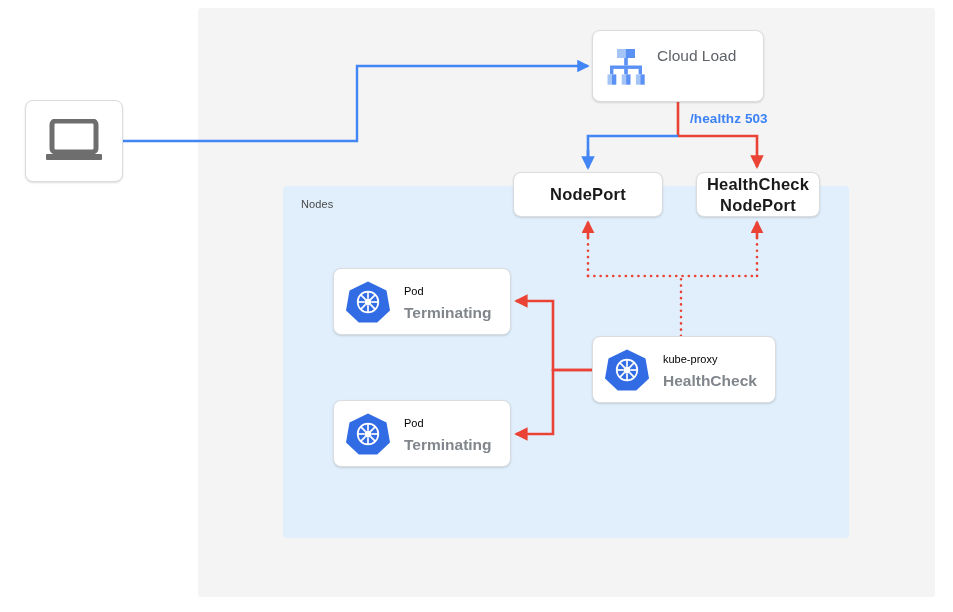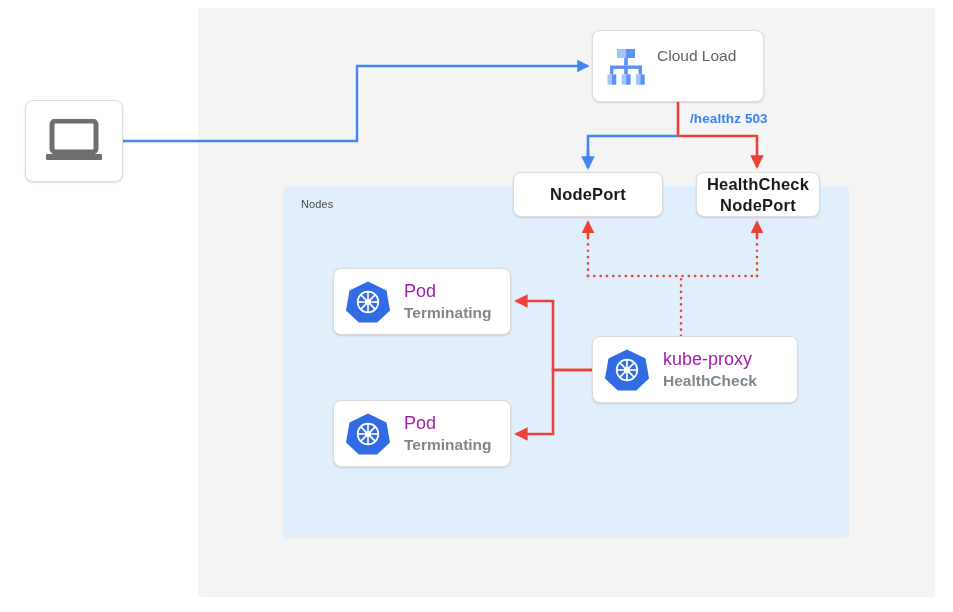--- a/index.html
+++ b/index.html
@@ -100,32 +100,32 @@
   
   .nodeport-card { left: 513px; top: 172px; width: 150px; height: 45px; }
   .hcnodeport-card { left: 696px; top: 172px; width: 124px; height: 45px; }
   
   .entity-card {
     display: flex;
     align-items: center;
   }
   .pod1-card { left: 333px; top: 268px; width: 178px; height: 67px; }
   .pod2-card { left: 333px; top: 400px; width: 178px; height: 67px; }
-  .kubeproxy-card { left: 592px; top: 336px; width: 206px; height: 67px; }
+  .kubeproxy-card { left: 592px; top: 336px; width: 184px; height: 67px; }
   .k8s-icon {
     width: 44px; height: 44px;
     margin-left: 12px;
     flex: 0 0 auto;
   }
   .entity-text {
     margin-left: 14px;
   }
   .entity-name {
-    font-size: 18px;
-    color: #a21caf;
+    font-size: 11px;
+    color: #000000;
     line-height: 21px;
   }
   .entity-sub {
     font-size: 15.5px;
     color: #80868b;
     line-height: 21px;
     font-weight: bold;
   }
   
   .healthz-label {

